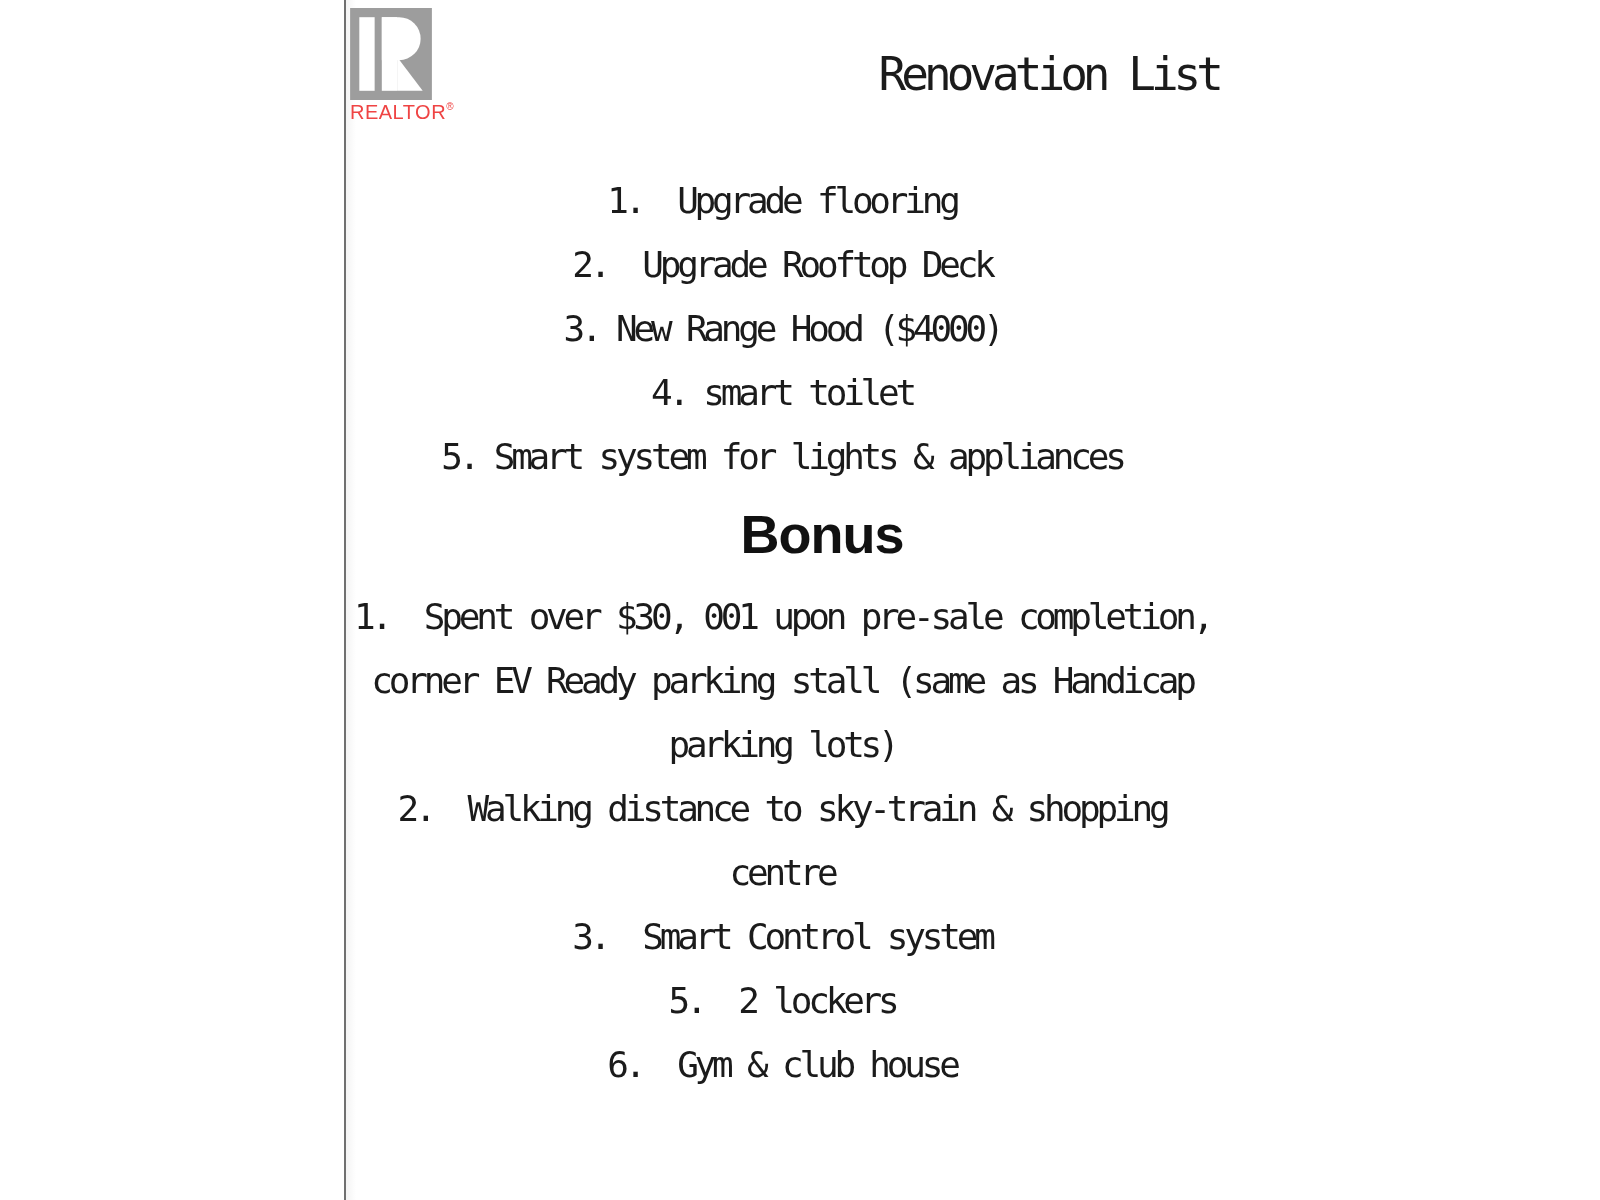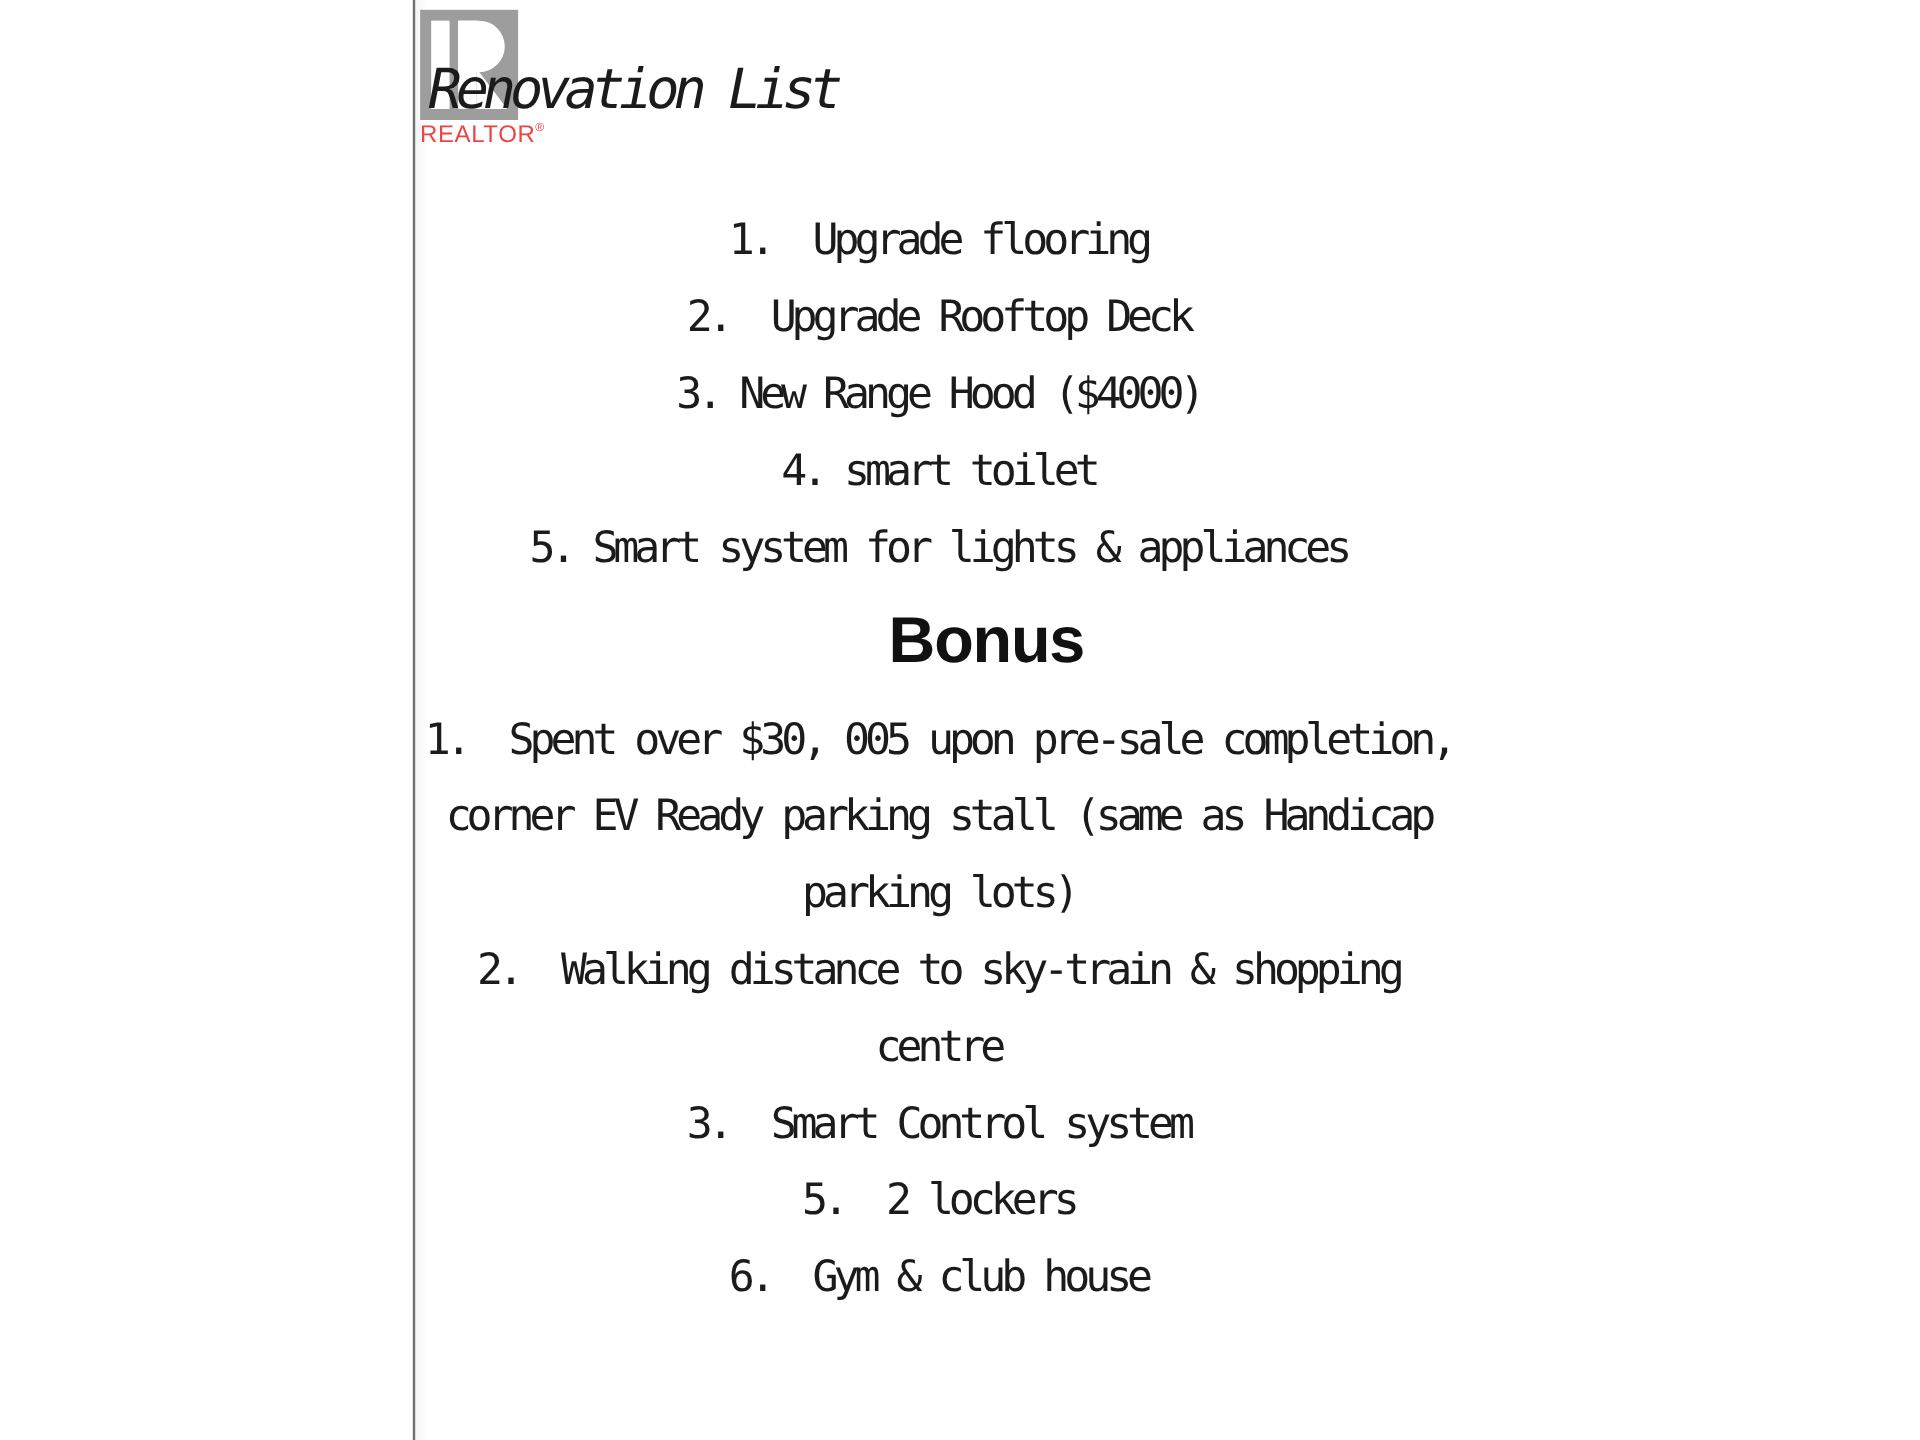--- a/index.html
+++ b/index.html
@@ -58,29 +58,28 @@
     position: absolute;
     left: 345px;
     top: 0;
     width: 874px;
     height: 1200px;
     color: #1b1b1b;
   }
   .doc-title {
     position: absolute;
     top: 42px;
-    left: 12px;
+    left: 0;
     width: 100%;
     height: 64px;
     line-height: 64px;
-    text-align: left;
+    text-align: right;
     font-size: 46px;
     letter-spacing: -5px;
     white-space: pre;
-    font-style: italic;
   }
   .reno-list {
     position: absolute;
     top: 169px;
     left: 0;
     width: 100%;
   }
   .bonus-lines {
     position: absolute;
     top: 585px;
@@ -140,21 +139,21 @@
       <div class="doc-line">1.  Upgrade flooring</div>
       <div class="doc-line">2.  Upgrade Rooftop Deck</div>
       <div class="doc-line">3. New Range Hood ($4000)</div>
       <div class="doc-line">4. smart toilet</div>
       <div class="doc-line">5. Smart system for lights &amp; appliances</div>
     </div>
 
     <div class="bonus-heading">Bonus</div>
 
     <div class="bonus-lines">
-      <div class="doc-line">1.  Spent over $30, 005 upon pre-sale completion,</div>
+      <div class="doc-line">1.  Spent over $30, 001 upon pre-sale completion,</div>
       <div class="doc-line">corner EV Ready parking stall (same as Handicap</div>
       <div class="doc-line">parking lots)</div>
       <div class="doc-line">2.  Walking distance to sky-train &amp; shopping</div>
       <div class="doc-line">centre</div>
       <div class="doc-line">3.  Smart Control system</div>
       <div class="doc-line">5.  2 lockers</div>
       <div class="doc-line">6.  Gym &amp; club house</div>
     </div>
 
   </div>

